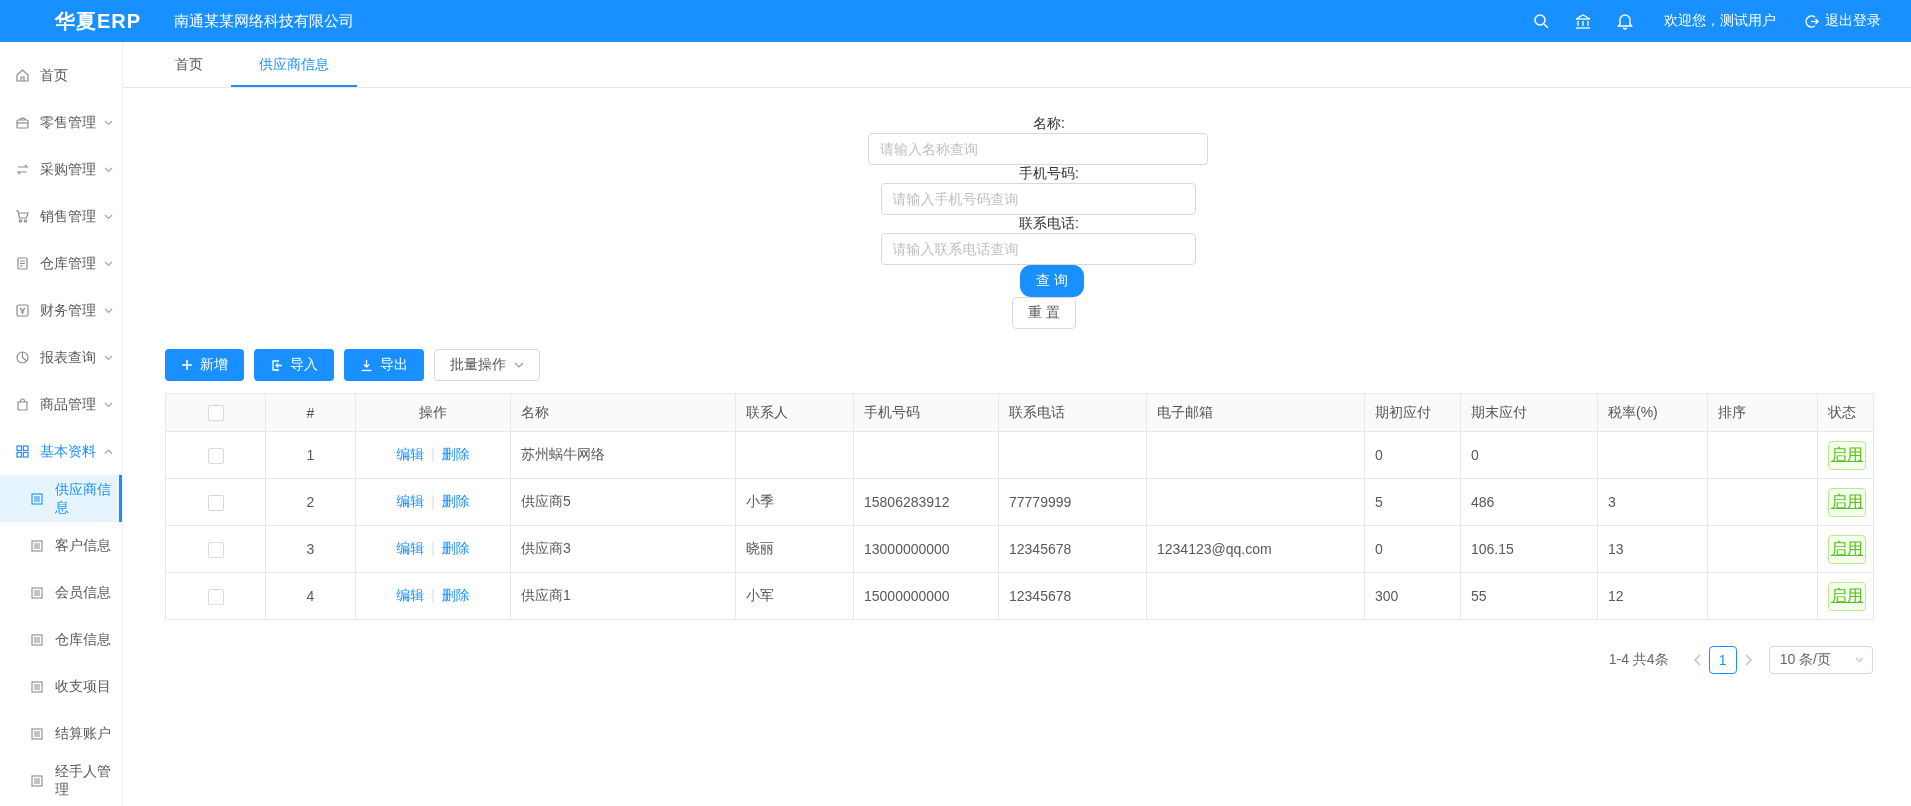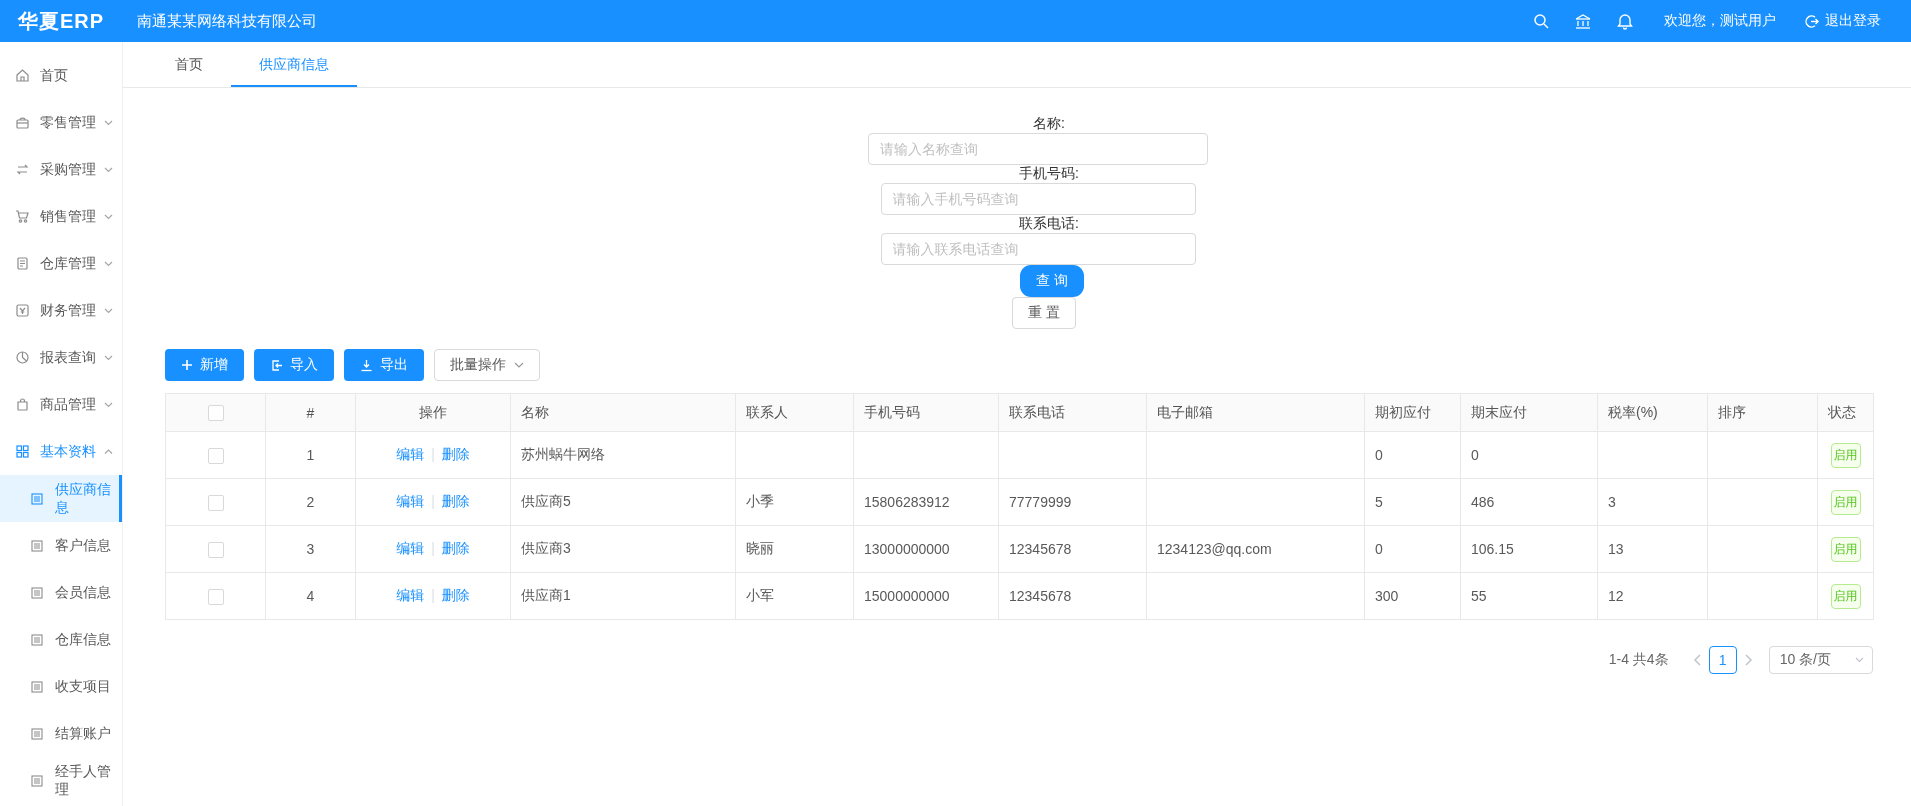--- a/index.html
+++ b/index.html
@@ -1,21 +1,21 @@
 <!DOCTYPE html>
 <html><head>
 <meta charset="utf-8">
 <style>
   * { box-sizing: border-box; margin: 0; padding: 0; }
   html,body { width:1911px; height:806px; overflow:hidden; background:#fff;
     font-family:"Liberation Sans","DejaVu Sans",sans-serif; }
 
   
   .header { height:42px; background:#1890ff; display:flex; align-items:center; color:#fff; }
-  .logo { width:123px; padding-left:18px; font-size:20px; font-weight:bold; letter-spacing:1px; flex:none; }
+  .logo { width:123px; padding-left:18px; font-size:20px; font-weight:bold; letter-spacing:1px; flex:none;margin-left:37px; }
   .company { font-size:15px; margin-left:14px; }
   .header-right { margin-left:auto; display:flex; align-items:center; padding-right:30px; }
   .h-icon { width:42px; text-align:center; cursor:pointer; display:flex; justify-content:center; }
   .welcome { font-size:14px; margin:0 28px 0 18px; }
   .logout { display:flex; align-items:center; gap:6px; font-size:14px; cursor:pointer;justify-content:space-between; }
 
   
   .layout { display:flex; height:764px; }
   .sidebar { width:123px; flex:none; border-right:1px solid #f0f0f0; padding-top:10px; overflow:hidden; background:#fff; }
   .menu-item { height:47px; display:flex; align-items:center; padding-left:15px; font-size:14px;
@@ -59,22 +59,22 @@
   table.grid { margin-top:12px; border-collapse:collapse; table-layout:fixed; width:1708px; }
   .grid th, .grid td { border:1px solid #e8e8e8; font-size:14px; font-weight:normal; color:#595959;
     padding:0 10px; text-align:left; overflow:hidden; white-space:nowrap; }
   .grid th { height:38px; background:#fafafa; color:#555; }
   .grid td { height:47px; }
   .c-center { text-align:center !important; }
   .chk { width:16px; height:16px; border:1px solid #d9d9d9; border-radius:2px; background:#fff;
     display:inline-block; vertical-align:middle; cursor:pointer; }
   .op-link { color:#1890ff; cursor:pointer; }
   .op-sep { color:#dcdfe6; margin:0 7px; }
-  .tag-green { display:inline-block; padding:3px 2px; font-size:12px; color:#52c41a;
-    border:1px solid #b7eb8f; background:#f6ffed; border-radius:4px; cursor:pointer; }
+  .tag-green { display:inline-block; padding:3px 2px; font-size:16px; color:#52c41a;
+    border:1px solid #b7eb8f; background:#f6ffed; border-radius:4px; cursor:pointer;text-decoration:underline; }
 
   
   .pager { width:1708px; margin-top:26px; display:flex; justify-content:flex-end; align-items:center;
     font-size:14px; color:#666; }
   .pg-total { margin-right:16px; }
   .pg-arrow { color:#c0c4cc; margin:0 8px; display:flex; cursor:pointer; }
   .pg-num { width:28px; height:28px; border:1px solid #1890ff; color:#1890ff; border-radius:4px;
     display:flex; align-items:center; justify-content:center; cursor:pointer; background:#fff; }
   .pg-size { height:28px; border:1px solid #d9d9d9; border-radius:4px; margin-left:8px; padding:0 8px 0 10px;
     display:flex; align-items:center; gap:24px; color:#666; cursor:pointer; background:#fff; }

